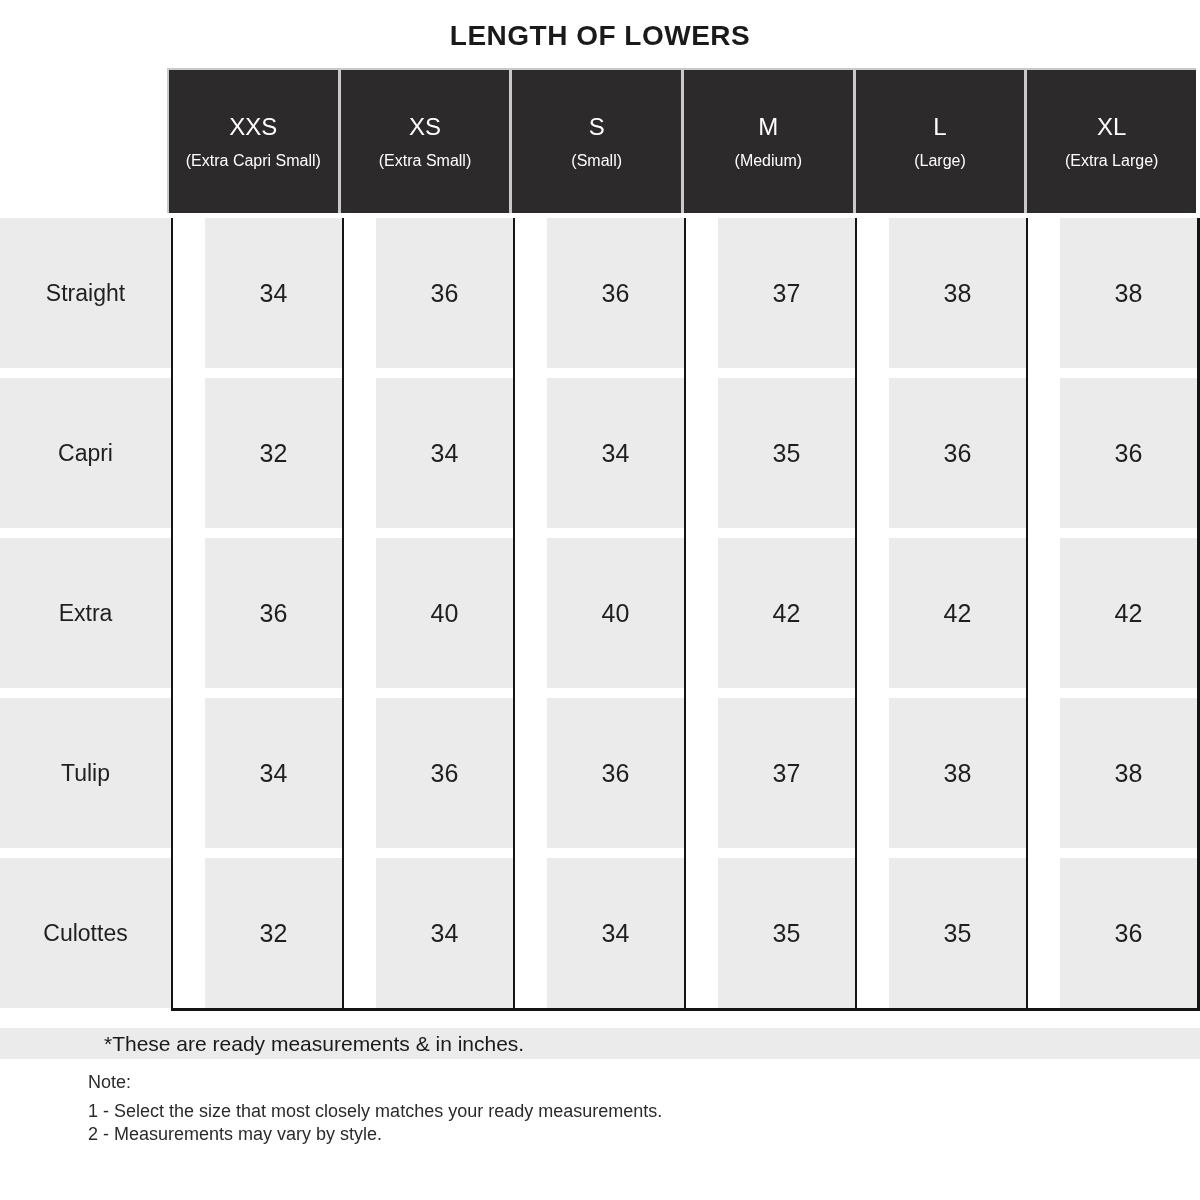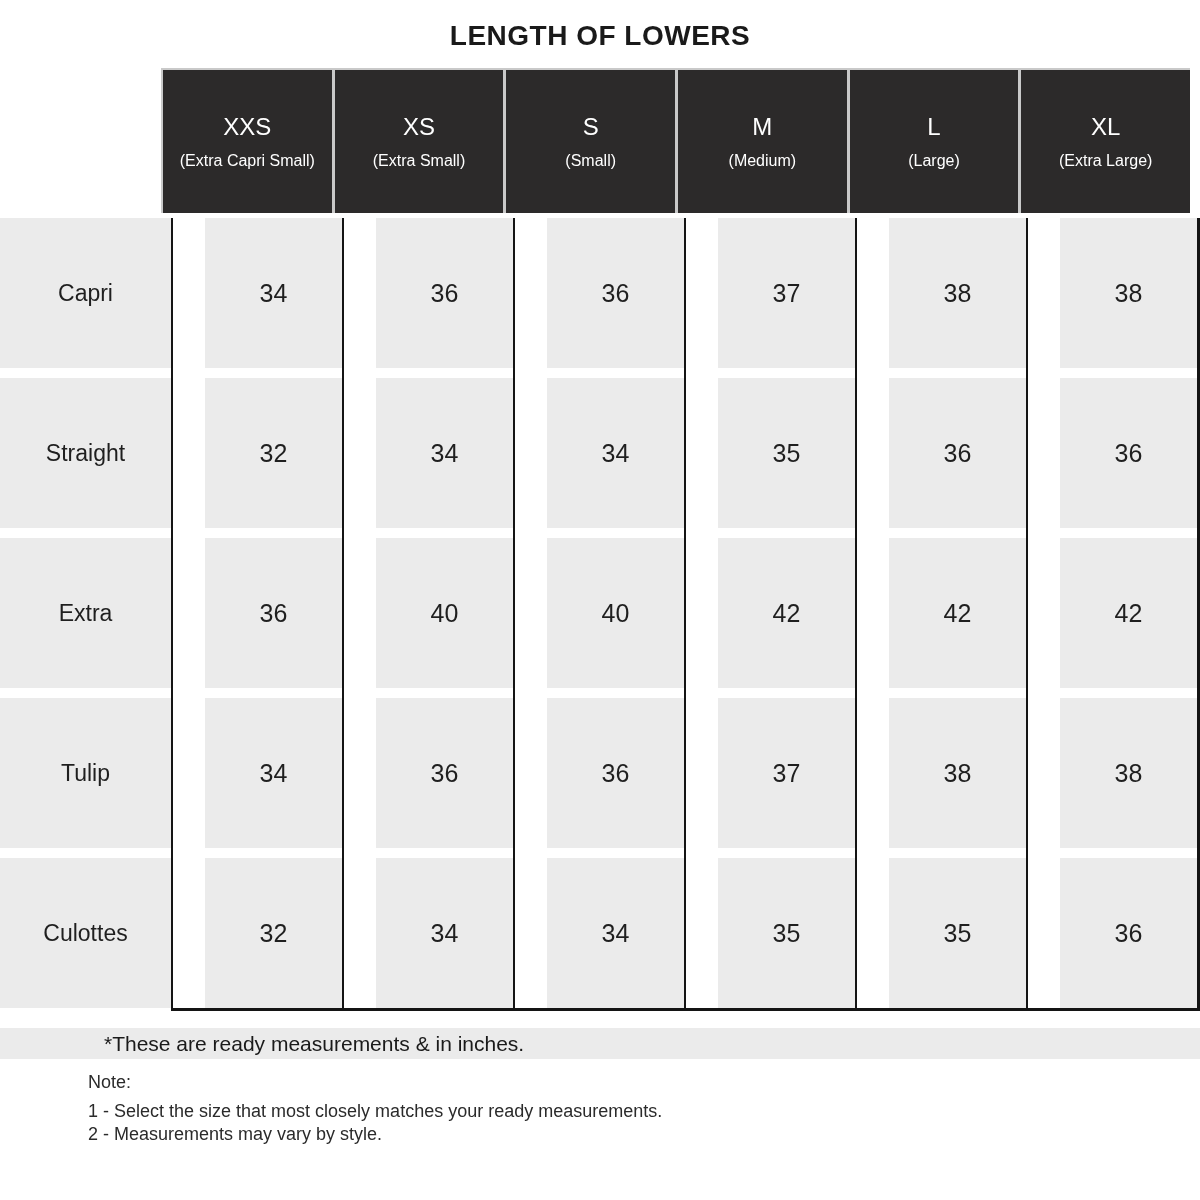--- a/index.html
+++ b/index.html
@@ -25,21 +25,21 @@
     width: 1200px;
     text-align: center;
     font-size: 28px;
     font-weight: 700;
     letter-spacing: 0.5px;
     color: #1a1a1a;
   }
   
   .header-row {
     position: absolute;
-    left: 161px; top: 68px;
+    left: 167px; top: 68px;
     width: 1029px; height: 145px;
     display: flex;
     gap: 3px;
     background: #c9c9c9;
     padding: 2px 0 0 2px;
   }
   .hcell {
     flex: 1 1 0;
     background: var(--header-bg, #2c2a2a);
     color: var(--header-text, #ffffff);
@@ -153,22 +153,22 @@
       <div class="hsize">L</div>
       <div class="hfull">(Large)</div>
     </div>
     <div class="hcell">
       <div class="hsize">XL</div>
       <div class="hfull">(Extra Large)</div>
     </div>
   </div>
 
   <div class="label-col">
+    <div class="lcell">Straight</div>
     <div class="lcell">Capri</div>
-    <div class="lcell">Straight</div>
     <div class="lcell">Extra</div>
     <div class="lcell">Tulip</div>
     <div class="lcell">Culottes</div>
   </div>
 
   <div class="data-area">
     <div class="dcol">
       <div class="dcell">34</div>
       <div class="dcell">32</div>
       <div class="dcell">36</div>

